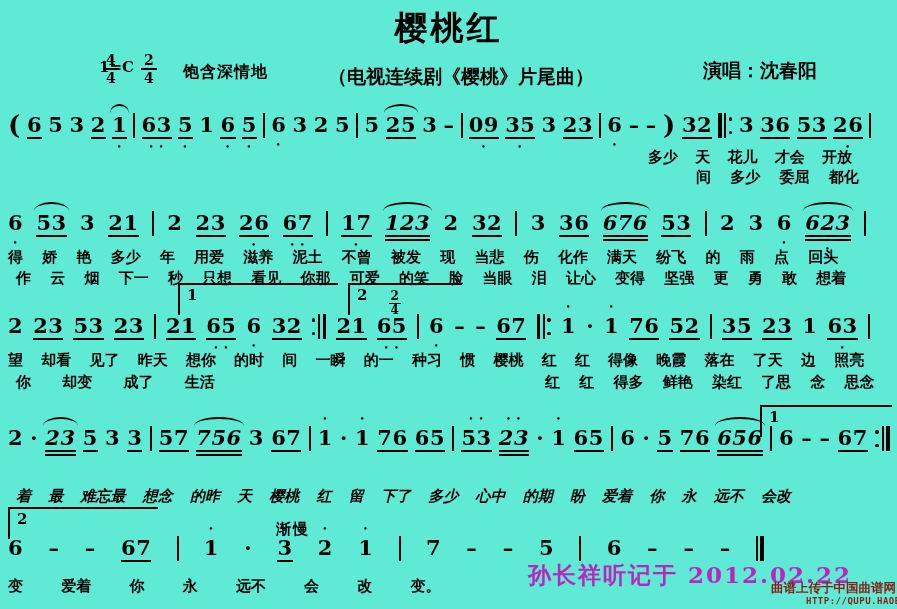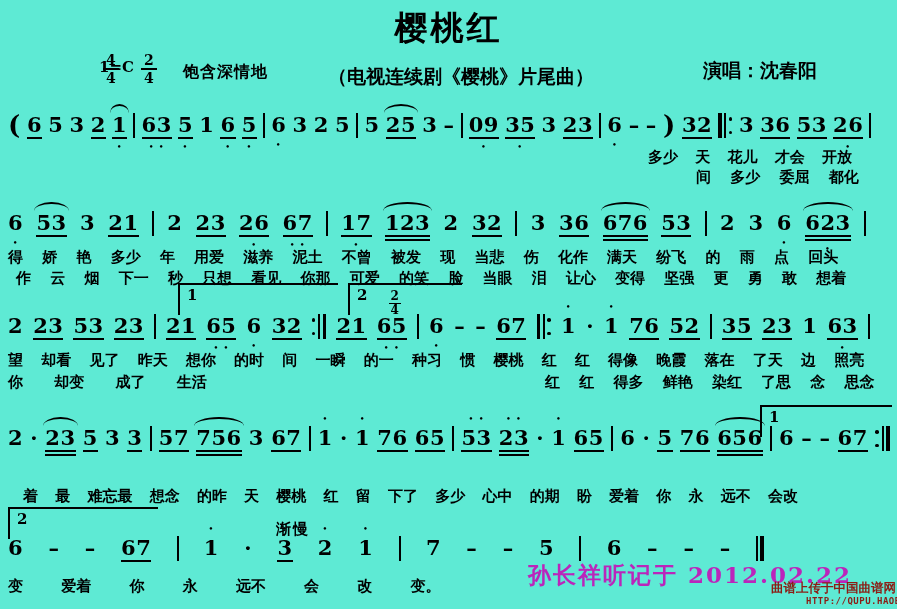--- a/index.html
+++ b/index.html
@@ -27,21 +27,21 @@
   .ln{width:2px;background:#000;}
   .lt{width:3.5px;background:#000;}
   .dd{width:4px;position:relative;}
   .dd::before,.dd::after{content:"";position:absolute;left:0;width:3.5px;height:3.5px;
         border-radius:50%;background:#000;}
   .dd::before{top:4px;}
   .dd::after{bottom:4px;}
   .tok{display:inline-block;}
   .nt{display:inline-block;font-size:21px;font-weight:700;line-height:25px;letter-spacing:.5px;}
   .u1{border-bottom:2px solid #000;}
-  .u2{border-bottom:6px double #000;}
+  .u2{border-bottom:6px double #000;font-style:italic;}
   .paren .nt{font-size:26px;line-height:27px;border:none;}
   .slur{position:absolute;left:-2px;right:-2px;top:-8px;height:7px;
         border-top:2px solid #000;border-radius:50% 50% 0 0 / 100% 100% 0 0;}
   .oct{position:absolute;left:0;right:0;text-align:center;font-size:9px;
        font-style:normal;line-height:5px;letter-spacing:1px;}
   .hi{top:-8px;}
   .lo{bottom:-11px;}
   .lyr-seg{position:absolute;white-space:nowrap;font-size:15px;font-weight:700;}
   .volta{position:absolute;height:30px;border-top:2.5px solid #000;border-left:2.5px solid #000;}
   .vlabel{display:inline-block;font-size:15px;font-weight:700;margin:1px 0 0 7px;}
@@ -202,21 +202,21 @@
         <span class="tk tok"><span class="nt u1">76</span></span>
         <span class="tk tok"><span class="nt u1">52</span></span>
         <span class="tk bar"></span>
         <span class="tk tok"><span class="nt u1">35</span></span>
         <span class="tk tok"><span class="nt u1">23</span></span>
         <span class="tk tok"><span class="nt">1</span></span>
         <span class="tk tok"><span class="nt u1">63</span><i class="oct lo">•</i></span>
         <span class="tk bar"></span>
       </div>
     <span class="lyr-seg" style="left:0;top:68px;word-spacing:13px;">望 却看 见了 昨天 想你 的时 间 一瞬 的一 种习 惯 樱桃 红 红 得像 晚霞 落在 了天 边 照亮</span>
-    <span class="lyr-seg" style="left:0;top:90px;word-spacing:26px;">你 却变 成了 生活</span>
+    <span class="lyr-seg" style="left:8px;top:90px;word-spacing:26px;">你 却变 成了 生活</span>
     <span class="lyr-seg" style="left:537px;top:90px;word-spacing:14px;">红 红 得多 鲜艳 染红 了思 念 思念</span>
   </section>
 
   <section class="system" style="top:415px;width:882px;height:94px;">
     <div class="volta" style="left:752px;top:-10px;width:130px;">
       <b class="vlabel">1</b>
     </div>
     <div class="tokrow" style="margin-top:10px;">
         <span class="tk tok"><span class="nt">2</span></span>
         <span class="tk tok"><span class="nt">·</span></span>
@@ -251,21 +251,21 @@
         <span class="tk tok"><span class="nt">6</span></span>
         <span class="tk tok"><span class="nt">–</span></span>
         <span class="tk tok"><span class="nt">–</span></span>
         <span class="tk tok"><span class="nt u1">67</span></span>
         <span class="tk rpt">
           <i class="dd"></i>
           <i class="ln"></i>
           <i class="lt"></i>
         </span>
       </div>
-    <span class="lyr-seg" style="left:15px;top:72px;word-spacing:12px;">着 最 难忘最 想念 的昨 天 樱桃 红 留 下了 多少 心中 的期 盼 爱着 你 永 远不 会改</span>
+    <span class="lyr-seg" style="left:8px;top:72px;word-spacing:12px;font-style:italic;">着 最 难忘最 想念 的昨 天 樱桃 红 留 下了 多少 心中 的期 盼 爱着 你 永 远不 会改</span>
   </section>
 
   <section class="system" style="top:505px;width:756px;height:100px;">
     <div class="volta" style="left:0;top:2px;width:148px;">
       <b class="vlabel">2</b>
     </div>
     <span class="annot" style="left:268px;top:4px;margin-top:11px;">渐慢</span>
     <div class="tokrow" style="margin-top:30px;">
         <span class="tk tok"><span class="nt">6</span></span>
         <span class="tk tok"><span class="nt">–</span></span>

